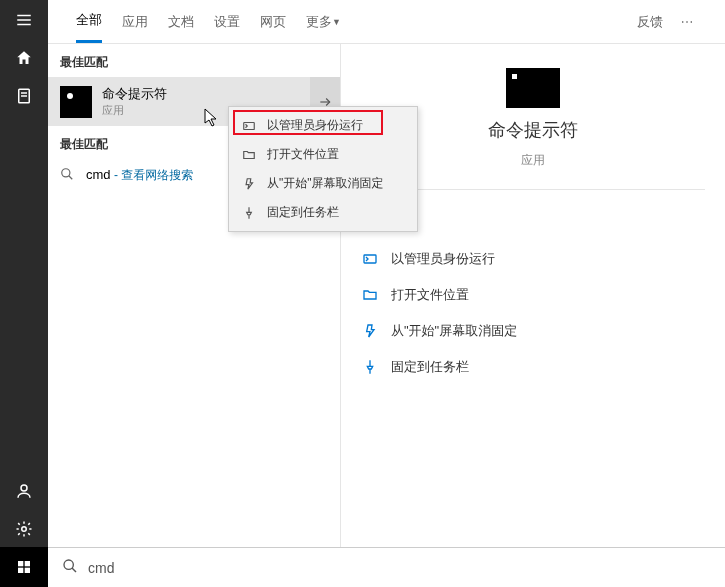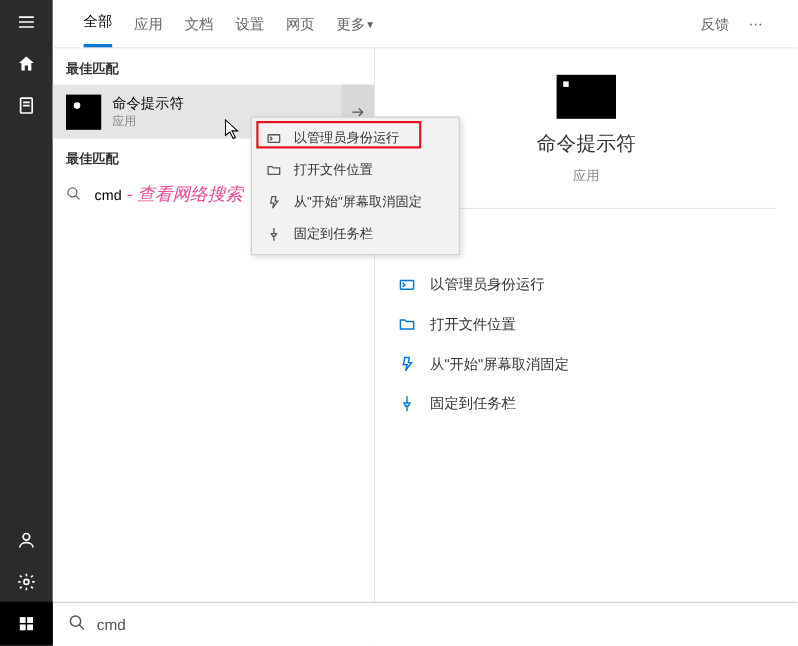--- a/index.html
+++ b/index.html
@@ -48,21 +48,21 @@
     }
     .result-icon-box { width: 32px; height: 32px; background: #000; display:flex; align-items:center; justify-content:center; }
     .result-icon-box .dot { width:6px; height:6px; background:#fff; border-radius:50%; position: relative; top:-6px; left:-6px;}
     .result-text { display: flex; flex-direction: column; }
     .result-title { font-size: 13px; color: #000; }
     .result-sub { font-size: 11px; color: #888; }
     
     .search-item { display: flex; align-items: center; padding: 8px 12px; gap: 10px; font-size: 13px; cursor: pointer; }
     .search-item .si-icon { width: 16px; color: #666; }
     .search-item .term { color: #000; }
-    .search-item .hint { color: #ec4899; font-size: 16px; font-style: italic; }
+    .search-item .hint { color: #0369a1; font-size: 12px; }
     
     
     .context-menu {
       position: absolute; left: 180px; top: 62px; width: 190px; background: #f2f2f2;
       border: 1px solid #ccc; padding: 4px 0; box-shadow: 2px 2px 6px rgba(0,0,0,0.15); z-index: 10;
     }
     .ctx-item { display: flex; align-items: center; gap: 10px; padding: 6px 12px; font-size: 12px; color: #333; cursor: pointer; }
     .ctx-icon { width: 16px; height: 16px; display: flex; align-items: center; justify-content: center; color: #555; }
     .ctx-highlight-box {
       position: absolute; left: 4px; top: 3px; width: 150px; height: 25px;

